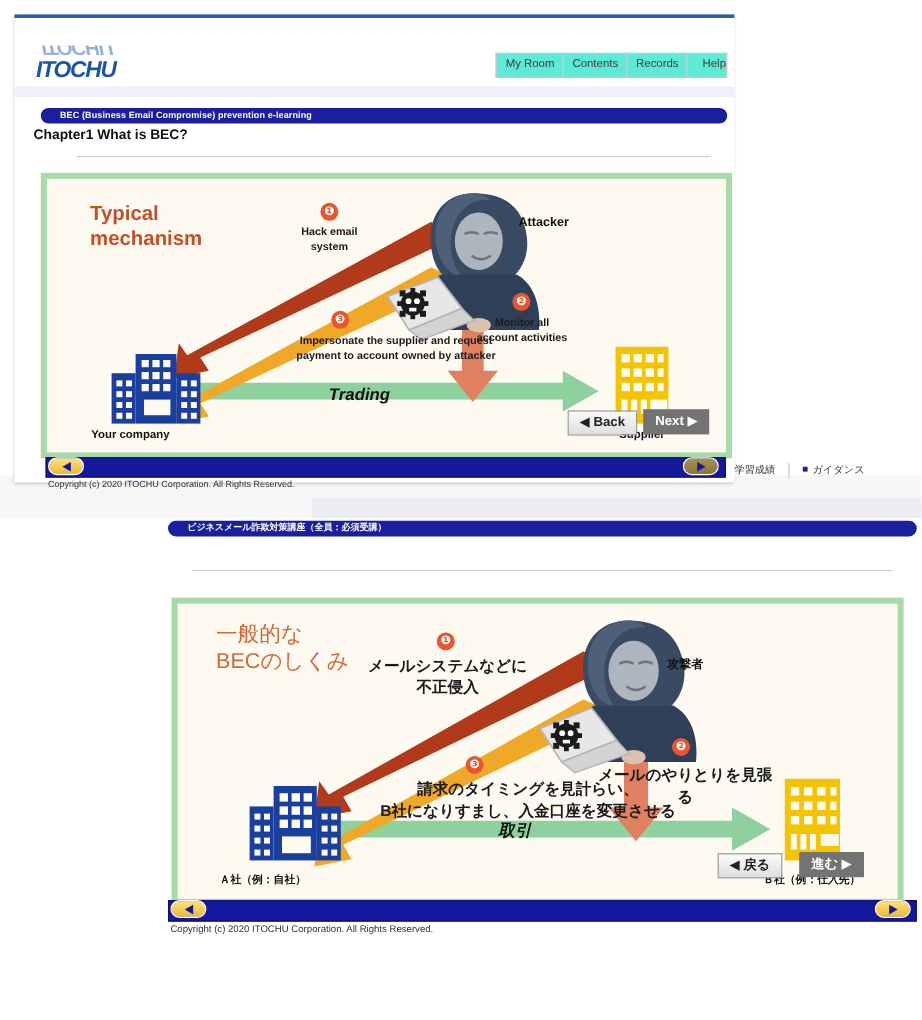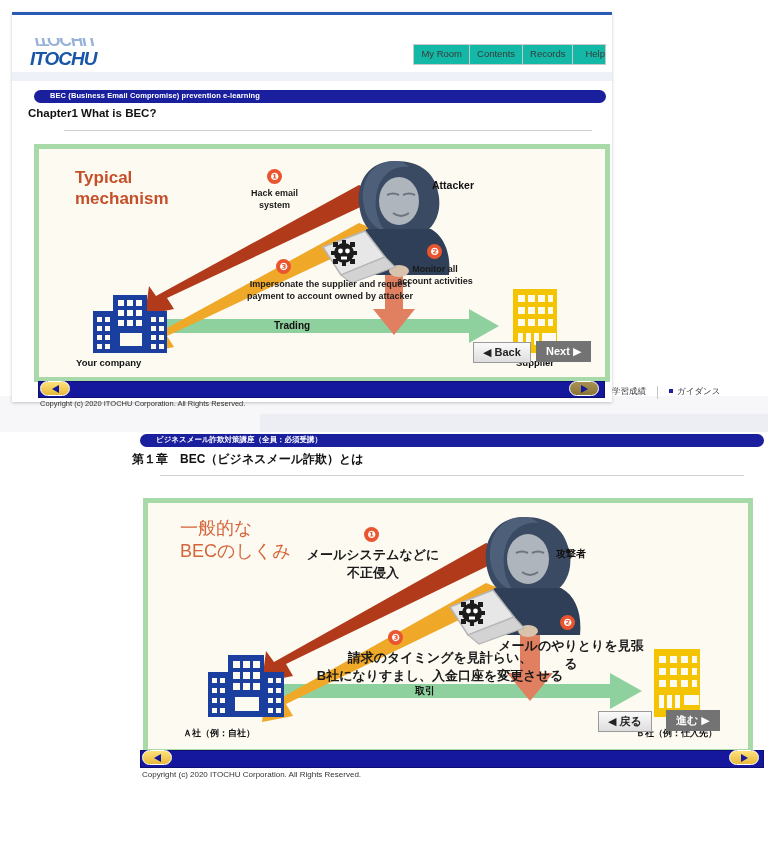--- a/index.html
+++ b/index.html
@@ -43,21 +43,21 @@
     transform:scaleY(-1); transform-origin: top left; position:relative; top:11px;
   }
   .logo .main{
     position:absolute; left:0; top:10px;
     font-family:"Liberation Sans", sans-serif; font-weight:bold; font-style:italic;
     font-size:19px; color:#1a56a8; letter-spacing:-1px;
   }
 
   .navtabs{ position:absolute; right:6px; top:32px; display:flex; }
   .navtab{
-    font-size:9.5px; color:#3a3a3a; background:#14b8a6;
+    font-size:9.5px; color:#3a3a3a; background:#5eead4;
     border:1px solid #c9c9c9; border-right:none;
     padding:4px 7px 5px 7px; line-height:1; white-space:nowrap;
   }
   .navtab:last-child{ border-right:1px solid #c9c9c9; padding-left:12px; padding-right:0; }
 
   .nav-underline{
     position:absolute; left:0; top:60px; width:600px; height:9px;
     background:#eef1f7;
   }
 
@@ -158,21 +158,21 @@
     text-align:center; line-height:1.35; white-space:pre-line;
   }
   .d-label-jp{ font-size:13px; }
   .d-cap{
     position:absolute; font-size:9.5px; font-weight:bold; color:#111; white-space:nowrap;
   }
   .d-attacker-label{
     position:absolute; font-size:10.5px; font-weight:bold; color:#111; white-space:nowrap;
   }
   .d-trade{
-    position:absolute; font-size:10px; font-weight:bold; color:#111; white-space:nowrap;
+    position:absolute; font-size:14px; font-weight:bold; color:#111; white-space:nowrap;font-style:italic;
   }
 
   
   .btn-back, .btn-next{
     position:absolute; font-size:11px; font-weight:bold; line-height:1;
     display:flex; align-items:center; justify-content:center; white-space:nowrap;
   }
   .btn-back{
     background:linear-gradient(#fafafa,#dedede); color:#222;
     border:1px solid #9a9a9a; padding:4px 9px;
@@ -369,21 +369,20 @@
 
   <div class="glob-links">
     <span>学習成績</span>
     <span class="sep"></span>
     <span><span class="bullet"></span><span>ガイダンス</span></span>
   </div>
 
   <div class="win-jp">
     <div class="course-bar-jp"></div>
     <div class="course-bar-jp-label">ビジネスメール詐欺対策講座（全員：必須受講）</div>
-    <div class="chapter-title-jp">第１章　BEC（ビジネスメール詐欺）とは</div>
     <div class="hr-thin-jp"></div>
 
     <div class="diagram diag-jp">
 
       <svg width="590" height="236" viewBox="0 0 590 236">
 
         <g>
           <polygon points="78,188 110,170 110,181 462,181 462,170 494,188 462,206 462,195 110,195 110,206" fill="#8fd19e"></polygon>
         </g>
 

